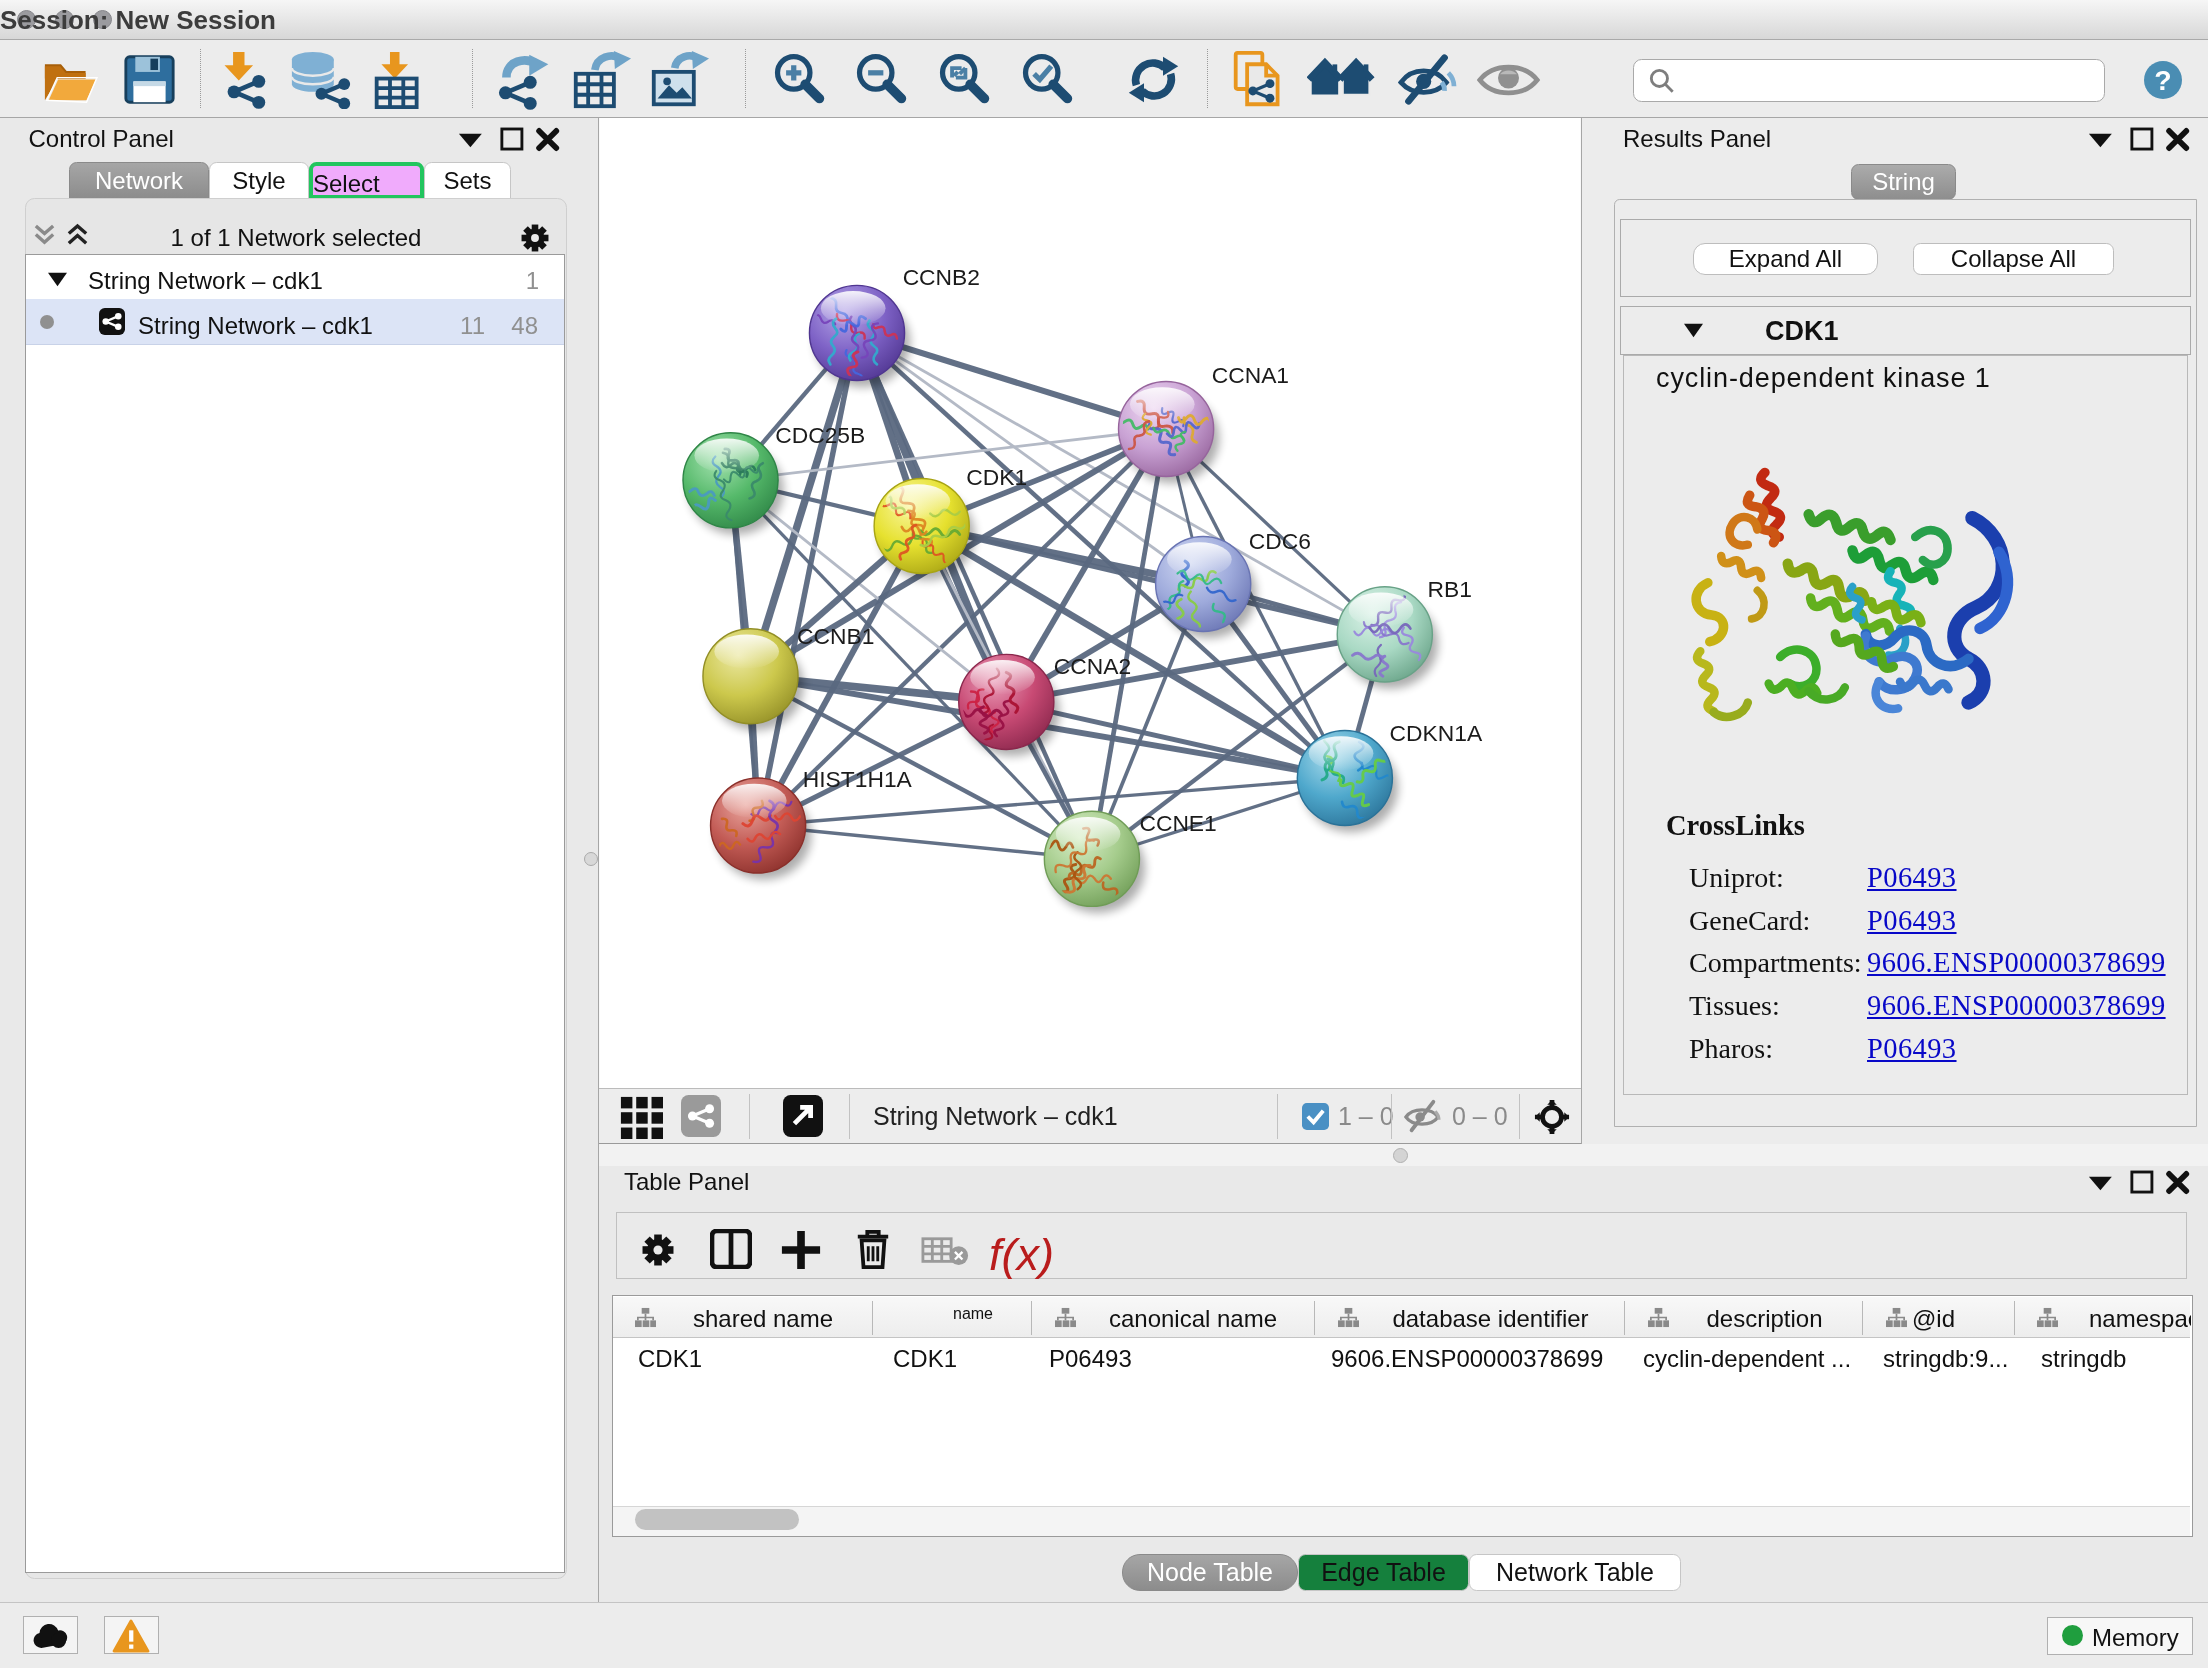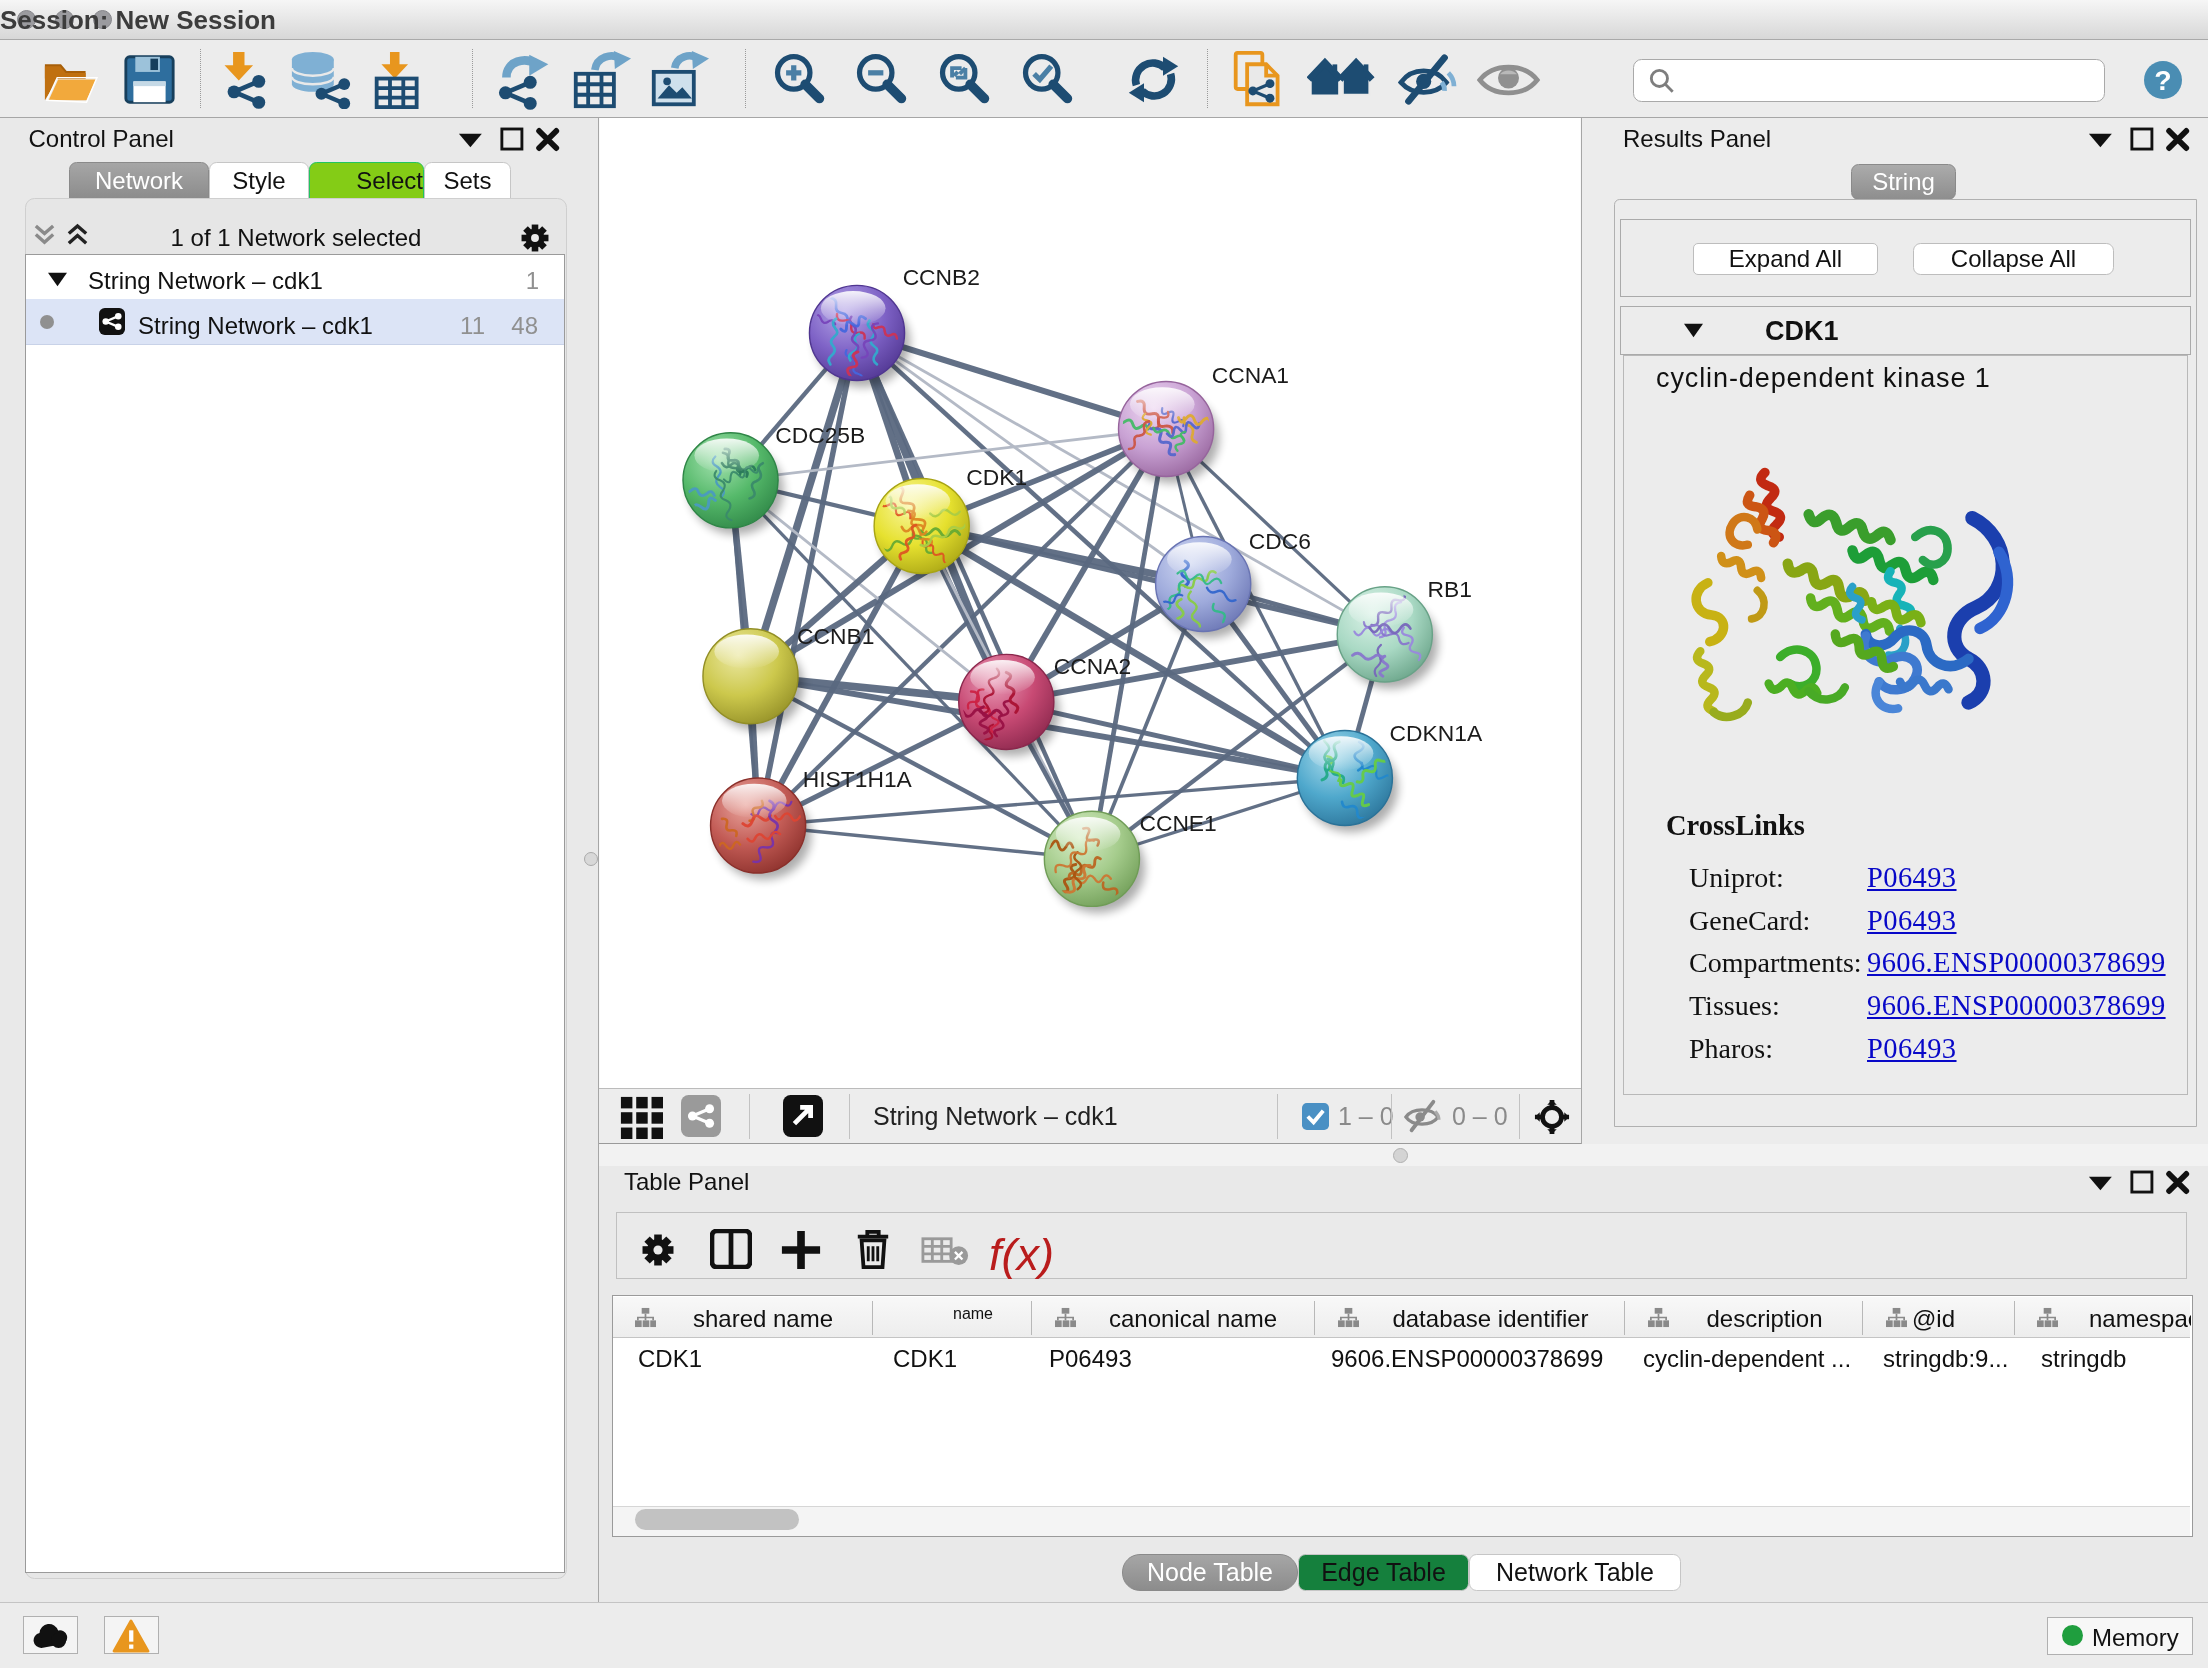--- a/index.html
+++ b/index.html
@@ -136,21 +136,21 @@
 <div class="abs" style="left:2144px;top:61px;width:38px;height:38px;border-radius:50%;background:#4a8db3;color:#fff;font-size:28.5px;font-weight:700;text-align:center;line-height:38px">?</div>
 <div class="abs" style="left:0;top:118px;width:599px;height:1497px;background:#e9e9e9;border-right:1px solid #a6a6a6"></div>
 <div class="abs" style="left:28.5px;top:125px;font-size:24px;color:#111">Control Panel</div>
 <svg style="position:absolute;left:457px;top:127px" width="105" height="25" viewBox="0 0 110 26">
     <path d="M2 7 h24 l-12 14 z" fill="#111"></path>
     <rect x="47" y="2" width="21" height="21" fill="none" stroke="#111" stroke-width="3"></rect>
     <path d="M86 4 L104 22 M104 4 L86 22" stroke="#111" stroke-width="6" stroke-linecap="round"></path>
   </svg>
 <div class="abs" style="left:69px;top:162px;width:140px;height:37px;background:linear-gradient(#a6a6a6,#8c8c8c);color:#fff;border:1px solid #8a8a8a;border-radius:7.6px 7.6px 0 0;font-size:24px;text-align:center;line-height:35px">Network</div>
 <div class="abs" style="left:209px;top:162px;width:100px;height:37px;background:#fff;color:#111;border:1px solid #c6c6c6;border-radius:7.6px 7.6px 0 0;font-size:24px;text-align:center;line-height:35px">Style</div>
-<div class="abs" style="left:309px;top:162px;width:115px;height:37px;background:#84cc16;color:#111;border:1px solid #22c55e;border-radius:7.6px 7.6px 0 0;font-size:24px;text-align:right;line-height:35px">Select</div>
+<div class="abs" style="left:309px;top:162px;width:115px;height:37px;background:#f0abfc;color:#111;border:4px solid #22c55e;border-radius:7.6px 7.6px 0 0;font-size:24px;text-align:left;line-height:35px">Select</div>
 <div class="abs" style="left:424px;top:162px;width:87px;height:37px;background:#fff;color:#111;border:1px solid #c6c6c6;border-radius:7.6px 7.6px 0 0;font-size:24px;text-align:center;line-height:35px">Sets</div>
 <div class="abs" style="left:25px;top:198px;width:542px;height:1381px;background:#e6e6e6;border:1px solid #cfcfcf;border-radius:9.5px"></div>
 <svg class="abs" style="left:32px;top:222px" width="25" height="27" viewBox="0 0 26 28">
     <path d="M4 4 l9 8 9-8 M4 13 l9 8 9-8" stroke="#8a8a8a" stroke-width="3.5" fill="none"></path>
   </svg>
 <svg class="abs" style="left:65px;top:222px" width="25" height="27" viewBox="0 0 26 28">
     <path d="M4 12 l9-8 9 8 M4 22 l9-8 9 8" stroke="#222" stroke-width="3.5" fill="none"></path>
   </svg>
 <div class="abs" style="left:25px;top:224px;width:542px;text-align:center;font-size:24px;color:#111">1 of 1 Network selected</div>
 <svg class="abs" style="left:519px;top:222px" width="32" height="32" viewBox="0 0 34 34">
@@ -551,21 +551,21 @@
 <div class="abs" style="left:1581px;top:118px;width:628px;height:1026px;background:#ececec;border-left:1px solid #a6a6a6"></div>
 <div class="abs" style="left:1623px;top:125px;font-size:24px;color:#111">Results Panel</div>
 <svg style="position:absolute;left:2087px;top:127px" width="105" height="25" viewBox="0 0 110 26">
     <path d="M2 7 h24 l-12 14 z" fill="#111"></path>
     <rect x="47" y="2" width="21" height="21" fill="none" stroke="#111" stroke-width="3"></rect>
     <path d="M86 4 L104 22 M104 4 L86 22" stroke="#111" stroke-width="6" stroke-linecap="round"></path>
   </svg>
 <div class="abs" style="left:1851px;top:164px;width:105px;height:36px;background:linear-gradient(#ababab,#8e8e8e);border:1px solid #8a8a8a;border-radius:7.6px;color:#fff;font-size:24px;text-align:center;line-height:34px">String</div>
 <div class="abs" style="left:1614px;top:199px;width:583px;height:928px;background:#ececec;border:1px solid #b0b0b0;border-radius:5.7px 0 0 0"></div>
 <div class="abs" style="left:1620px;top:219px;width:571px;height:78px;border:1px solid #aaa"></div>
-<div class="abs" style="left:1693px;top:243px;width:185px;height:32px;background:#fff;border:1px solid #bdbdbd;border-radius:5px;font-size:24px;text-align:center;line-height:30px;color:#111">Expand All</div>
+<div class="abs" style="left:1693px;top:243px;width:185px;height:32px;background:#fff;border:1px solid #bdbdbd;border-radius:12px;font-size:24px;text-align:center;line-height:30px;color:#111">Expand All</div>
 <div class="abs" style="left:1913px;top:243px;width:201px;height:32px;background:#fff;border:1px solid #bdbdbd;border-radius:7.6px;font-size:24px;text-align:center;line-height:30px;color:#111">Collapse All</div>
 <div class="abs" style="left:1620px;top:306px;width:571px;height:49px;border:1px solid #aaa"></div>
 <svg class="abs" style="left:1682px;top:321px" width="23" height="19" viewBox="0 0 24 20">
     <path d="M2 3 h20 l-10 14 z" fill="#111"></path>
   </svg>
 <div class="abs" style="left:1765px;top:316px;font-size:27px;font-weight:700;color:#111">CDK1</div>
 <div class="abs" style="left:1623px;top:355px;width:565px;height:740px;background:#ececec;border:1px solid #b8b8b8"></div>
 <div class="abs" style="left:1656px;top:363px;font-size:27px;letter-spacing:0.9px;color:#111">cyclin-dependent kinase 1</div>
 <svg style="position:absolute;left:1666px;top:457px" width="371" height="300" viewBox="0 0 390 315">
     <path d="M104 16 Q94 25 107 30 Q120 34 110 43 Q100 53 113 57 Q126 61 116 71 Q106 80 119 84" fill="none" stroke="#c22a12" stroke-width="10" stroke-linecap="round"></path>

